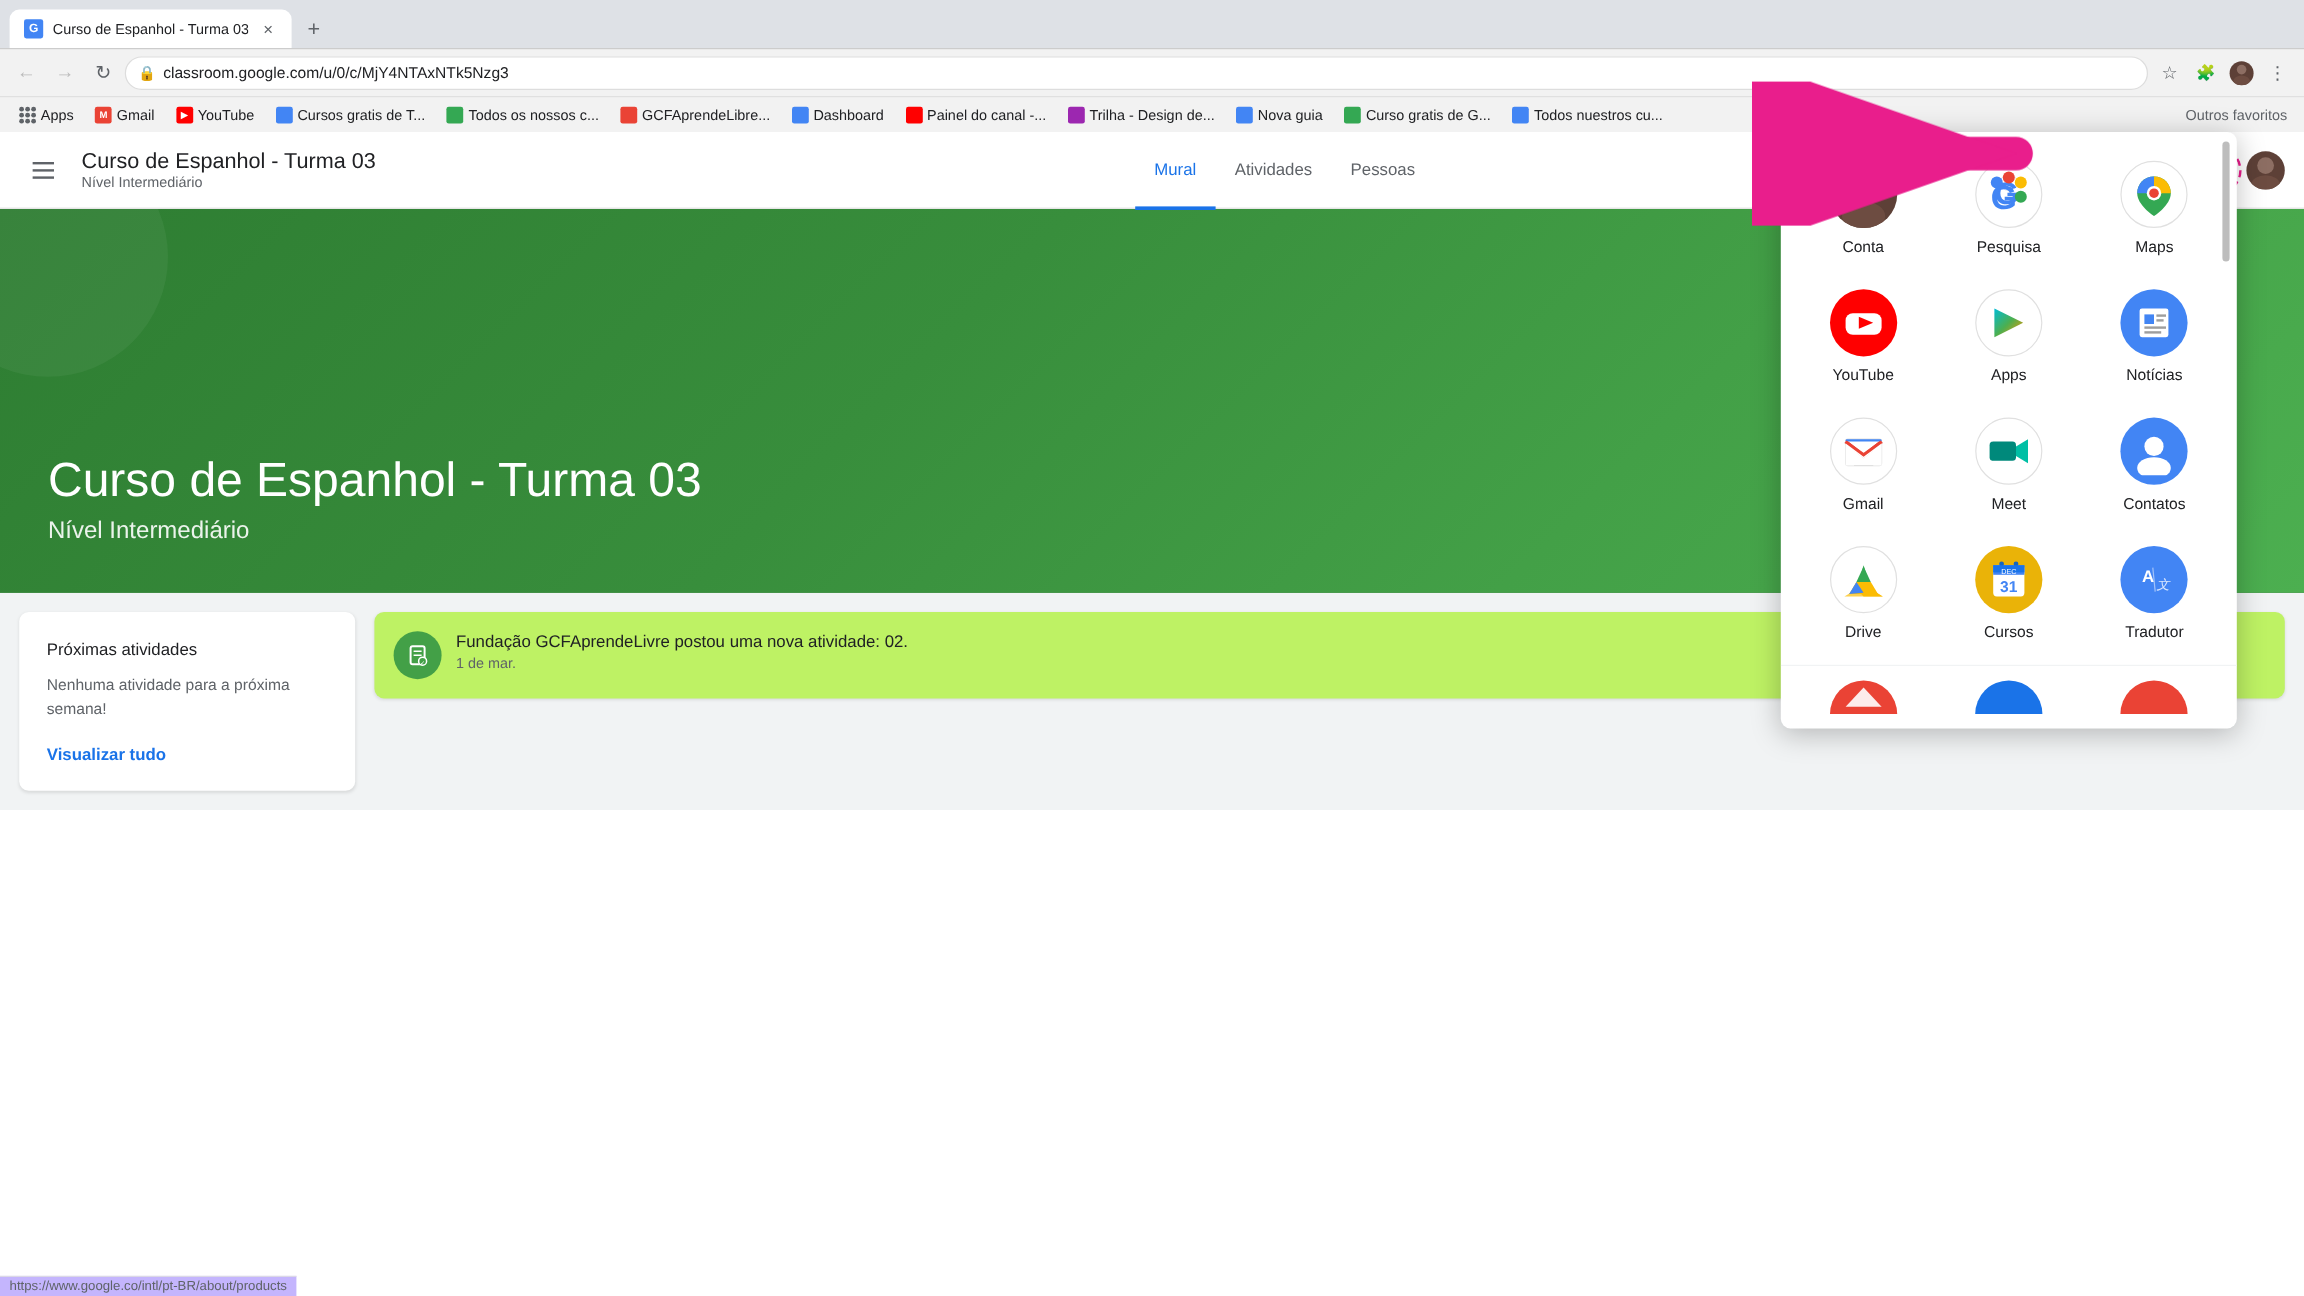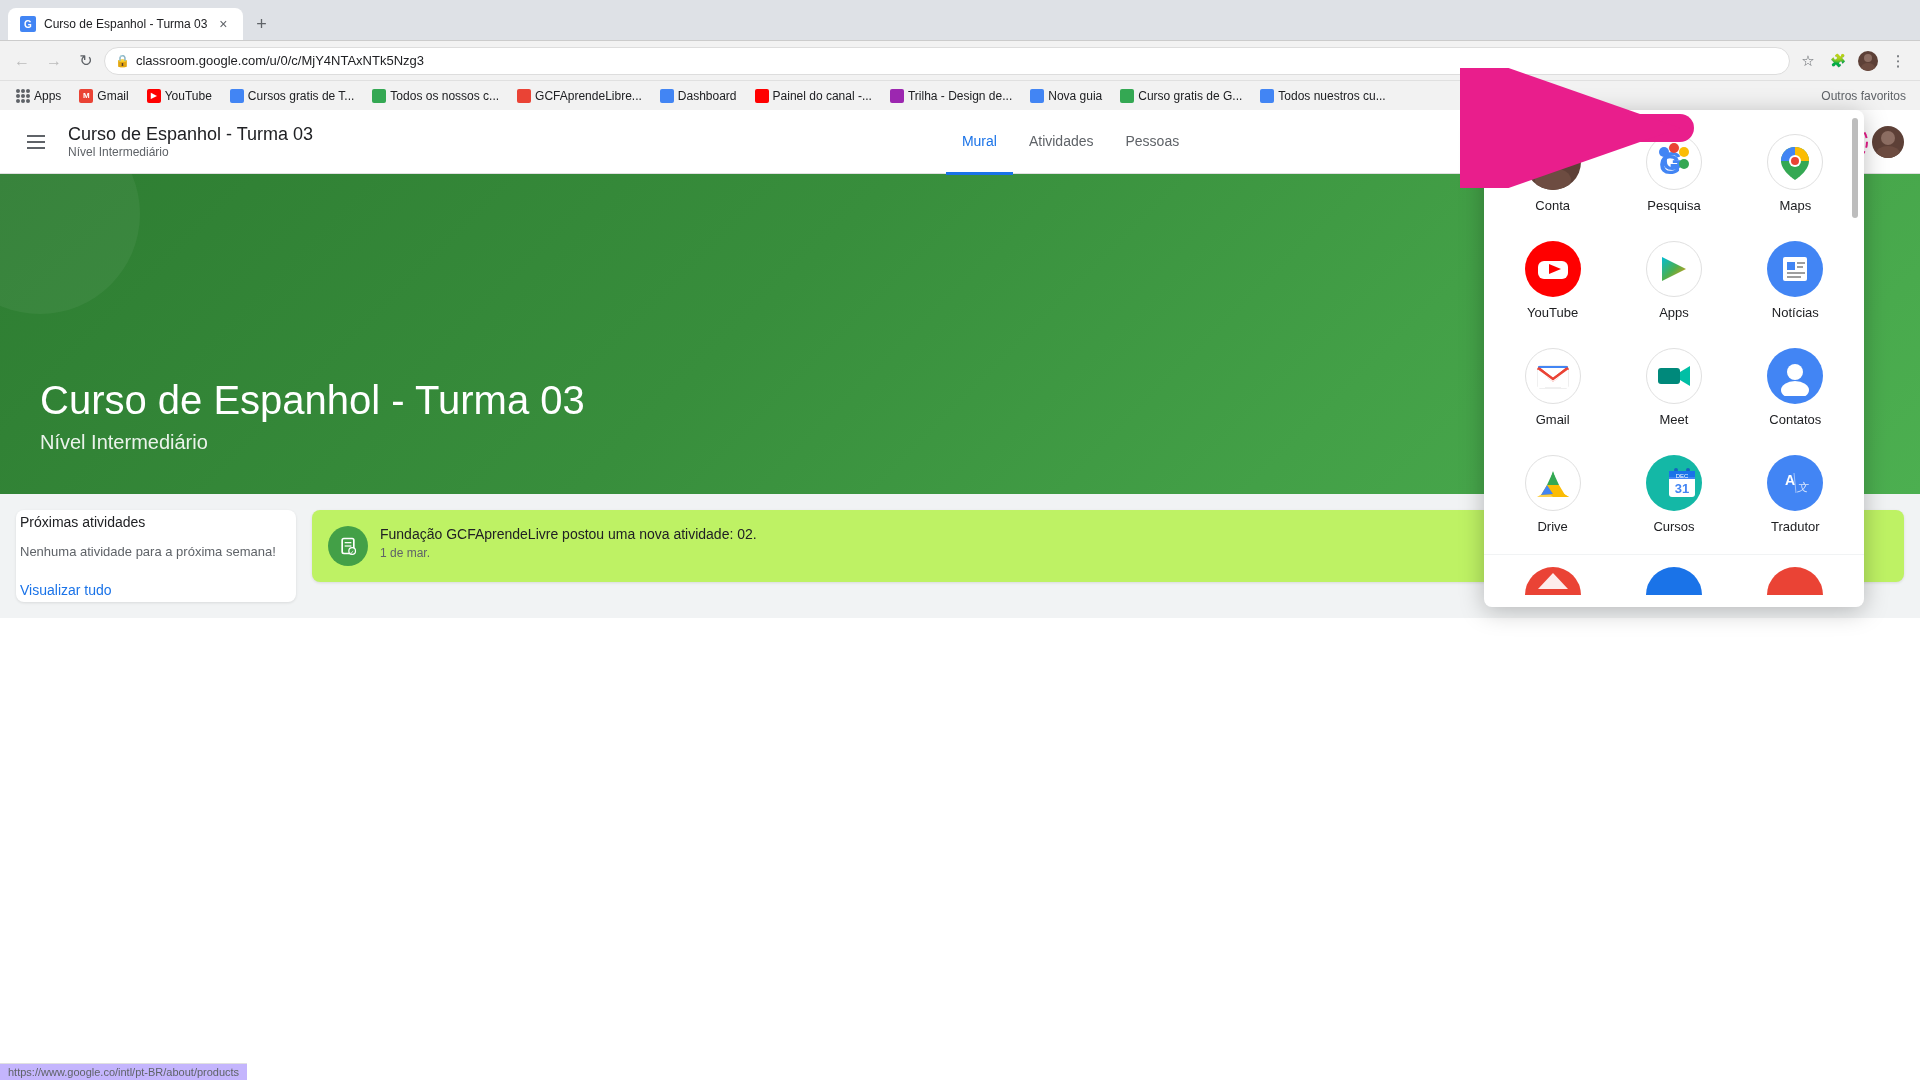--- a/index.html
+++ b/index.html
@@ -51,24 +51,24 @@
 
     
     .content-area { flex: 1; overflow-y: auto; }
     .course-banner { background: #2e7d32; height: 320px; position: relative; overflow: hidden; display: flex; align-items: flex-end; padding: 40px; }
     .banner-text { z-index: 2; }
     .banner-title { font-size: 40px; font-weight: 400; color: white; margin-bottom: 8px; }
     .banner-subtitle { font-size: 20px; color: rgba(255,255,255,0.9); }
 
     
     .dashboard-lower { display: flex; gap: 16px; padding: 16px; background: #f1f3f4; }
-    .activities-card { background: white; border-radius: 8px; padding: 4px; width: 280px; flex-shrink: 0; box-shadow: 0 1px 3px rgba(0,0,0,0.1); }
+    .activities-card { background: white; border-radius: 8px; padding: 23px; width: 280px; flex-shrink: 0; box-shadow: 0 1px 3px rgba(0,0,0,0.1); }
     .activities-title { font-size: 14px; font-weight: 500; color: #202124; margin-bottom: 12px; }
     .activities-empty { font-size: 13px; color: #5f6368; line-height: 1.5; margin-bottom: 20px; }
-    .view-all-btn { color: #1a73e8; font-size: 14px; font-weight: 400; cursor: pointer; }
+    .view-all-btn { color: #1a73e8; font-size: 14px; font-weight: 700; cursor: pointer; }
 
     .stream-area { flex: 1; display: flex; flex-direction: column; gap: 12px; }
     .post-input-card { background: white; border-radius: 8px; padding: 16px; display: flex; align-items: center; gap: 12px; box-shadow: 0 1px 3px rgba(0,0,0,0.1); }
     .post-avatar { width: 36px; height: 36px; border-radius: 50%; background: #5d4037; flex-shrink: 0; overflow: hidden; }
     .post-input { flex: 1; border: 1px solid #e0e0e0; border-radius: 4px; padding: 8px 12px; font-size: 14px; color: #202124; cursor: pointer; }
 
     .stream-post { background: #bef264; border-radius: 8px; padding: 16px; box-shadow: 0 1px 3px rgba(0,0,0,0.1); display: flex; gap: 12px; }
     .post-icon { width: 40px; height: 40px; border-radius: 50%; background: #43a047; display: flex; align-items: center; justify-content: center; flex-shrink: 0; }
     .post-content { flex: 1; }
     .post-text { font-size: 14px; color: #202124; }
@@ -447,21 +447,21 @@
           <path d="M20 9 L10 28 H30 Z" fill="none"></path>
           <path d="M8 32 L14 22 L26 22 L32 32 Z" fill="#fbbc04"></path>
           <path d="M14 22 L20 9 L26 22 Z" fill="#34a853"></path>
           <path d="M8 32 L14 22 L20 31 Z" fill="#4285f4"></path>
         </svg>
       </div>
       <span class="app-label">Drive</span>
     </div>
 
     <div class="app-item">
-      <div style="width:56px;height:56px;border-radius:50%;background:#14b8a6;overflow:hidden;margin-bottom:8px;display:flex;align-items:center;justify-content:flex-end;">
+      <div style="width:56px;height:56px;border-radius:50%;background:#eab308;overflow:hidden;margin-bottom:8px;display:flex;align-items:center;justify-content:center;">
         <svg viewBox="0 0 40 40" width="40" height="40">
           <rect x="7" y="8" width="26" height="26" rx="3" fill="white"></rect>
           <rect x="7" y="8" width="26" height="8" fill="#4285f4"></rect>
           <circle cx="14" cy="7" r="2" fill="#1565c0"></circle>
           <circle cx="26" cy="7" r="2" fill="#1565c0"></circle>
           <text x="20" y="30" text-anchor="middle" font-size="13" font-weight="bold" fill="#4285f4">31</text>
           <rect x="7" y="8" width="26" height="6" fill="#1a73e8"></rect>
           <text x="20" y="15" text-anchor="middle" font-size="6" fill="white">DEC</text>
         </svg>
       </div>

